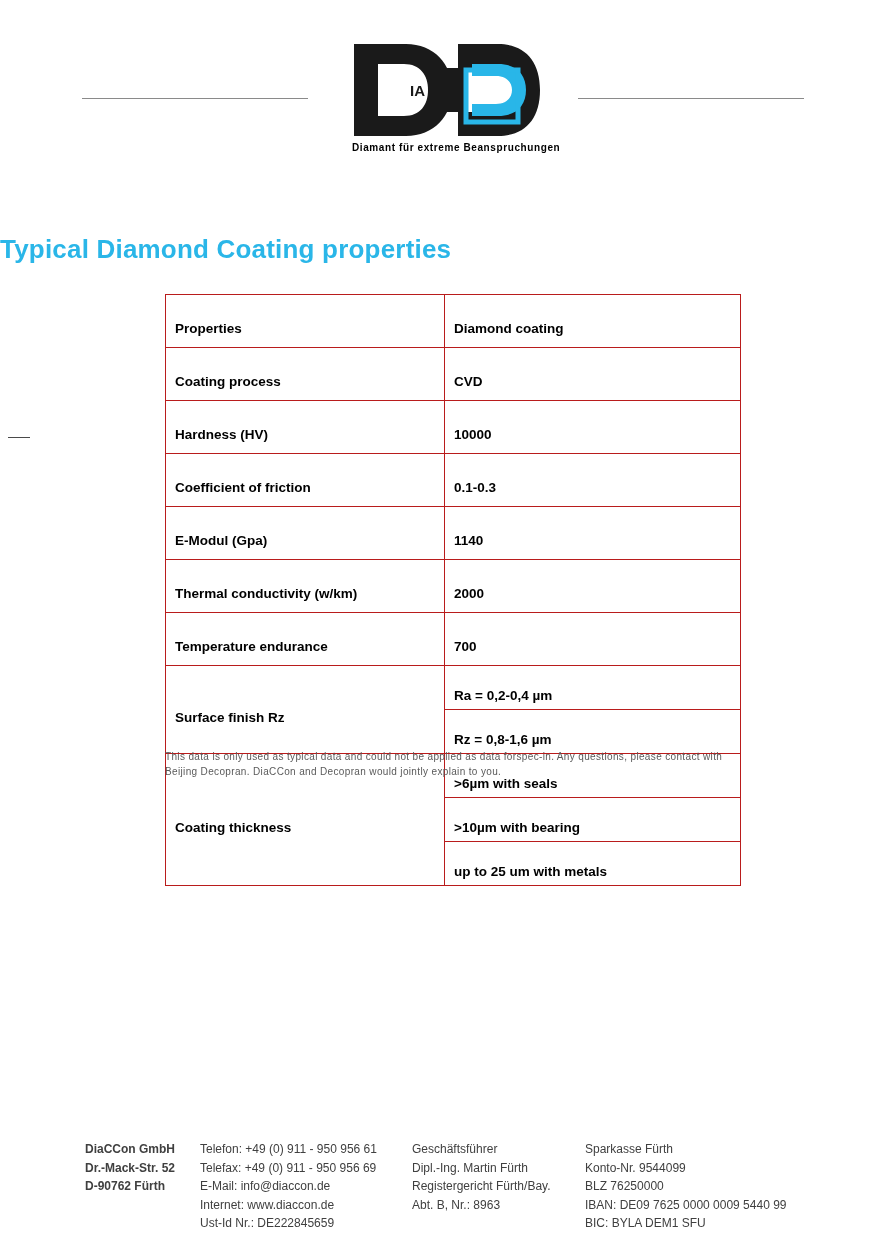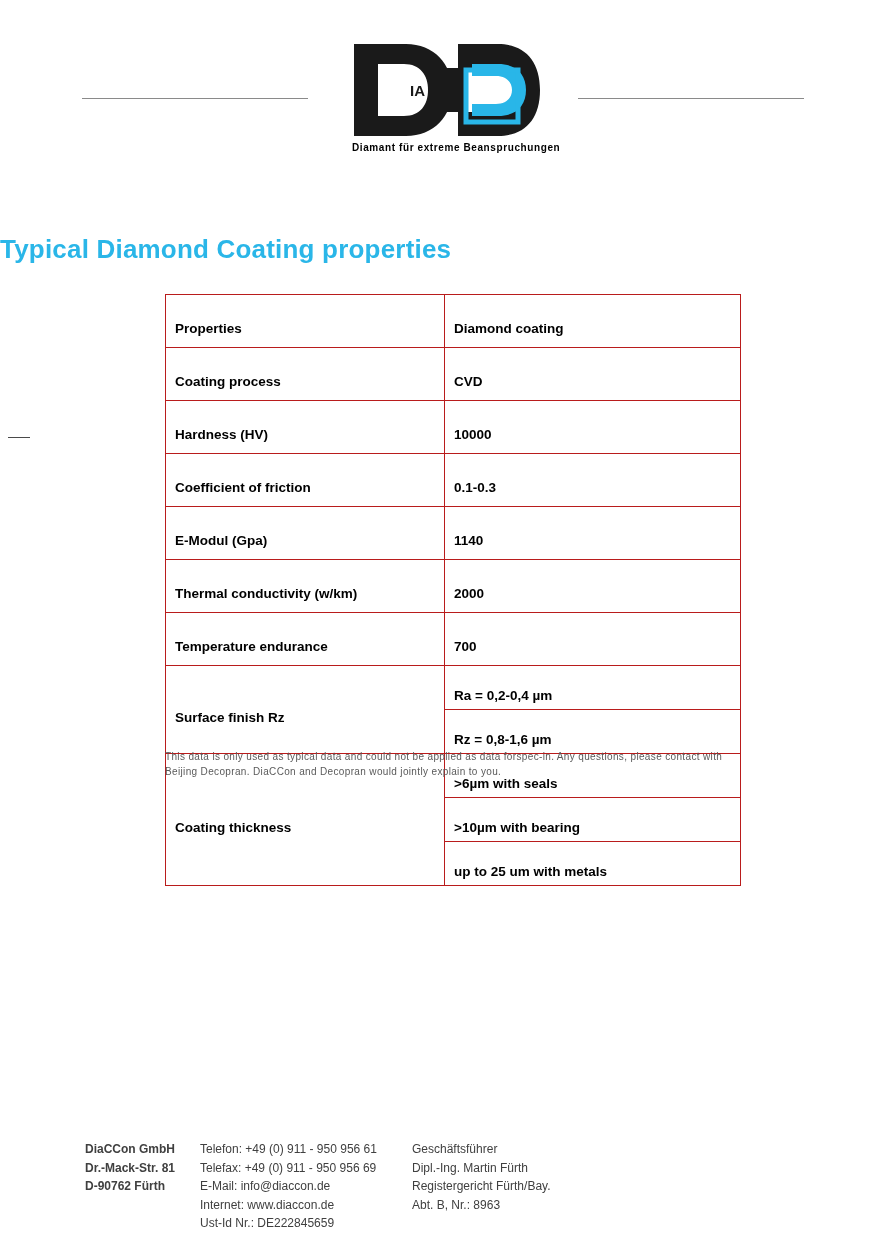--- a/index.html
+++ b/index.html
@@ -227,32 +227,39 @@
       <td class="sub-cell nowrap">up to 25 um with metals</td>
     </tr>
   </tbody>
 </table>
 
 <div class="footnote">This data is only used as typical data and could not be applied as data forspec-in. Any questions, please contact with Beijing Decopran. DiaCCon and Decopran would jointly explain to you.</div>
 
 <div class="footer">
   <div class="footer-col fc1">
     <div>DiaCCon GmbH</div>
-    <div>Dr.-Mack-Str. 81</div>
+    <div>Dr.-Mack-Str. 52</div>
     <div>D-90762 Fürth</div>
   </div>
 
   <div class="footer-col fc2">
     <div>Telefon: +49 (0) 911 -  950 956 61</div>
     <div>Telefax: +49 (0) 911 - 950 956 69</div>
     <div>E-Mail: info@diaccon.de</div>
     <div>Internet: www.diaccon.de</div>
     <div>Ust-Id Nr.: DE222845659</div>
   </div>
 
   <div class="footer-col fc3">
     <div>Geschäftsführer</div>
     <div>Dipl.-Ing. Martin Fürth</div>
     <div>Registergericht Fürth/Bay.</div>
     <div>Abt. B, Nr.: 8963</div>
   </div>
 
+  <div class="footer-col fc4">
+    <div>Sparkasse Fürth</div>
+    <div>Konto-Nr. 9544099</div>
+    <div>BLZ 76250000</div>
+    <div>IBAN: DE09 7625 0000 0009 5440 99</div>
+    <div>BIC: BYLA DEM1 SFU</div>
+  </div>
 </div>
 
 </body></html>

